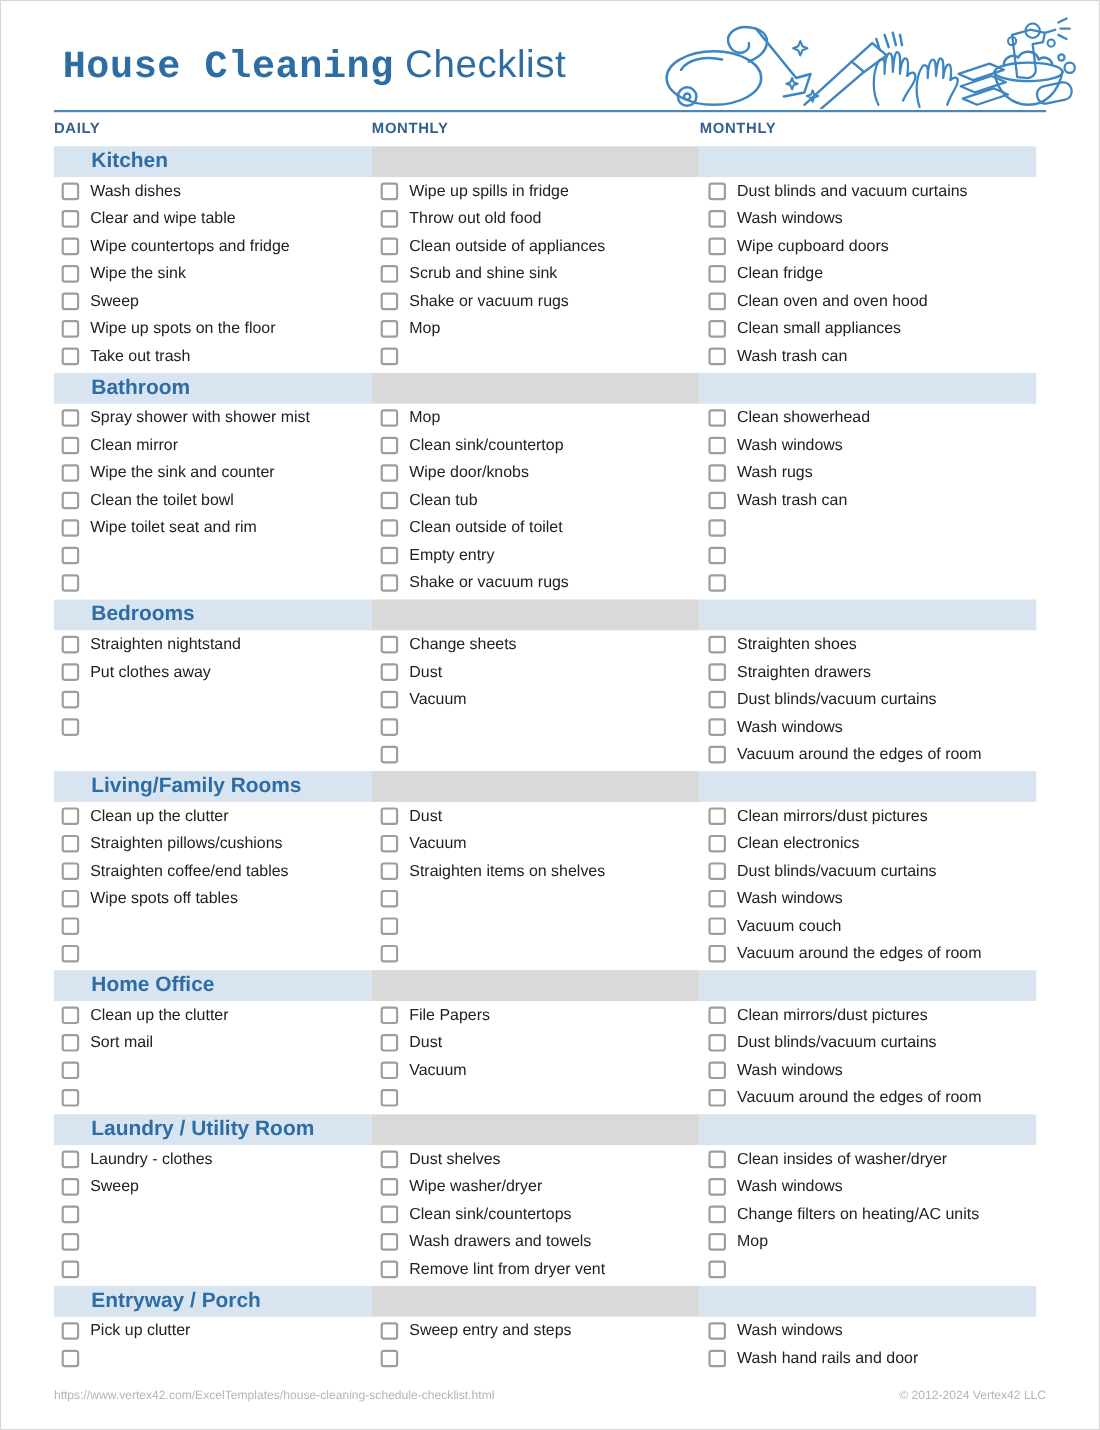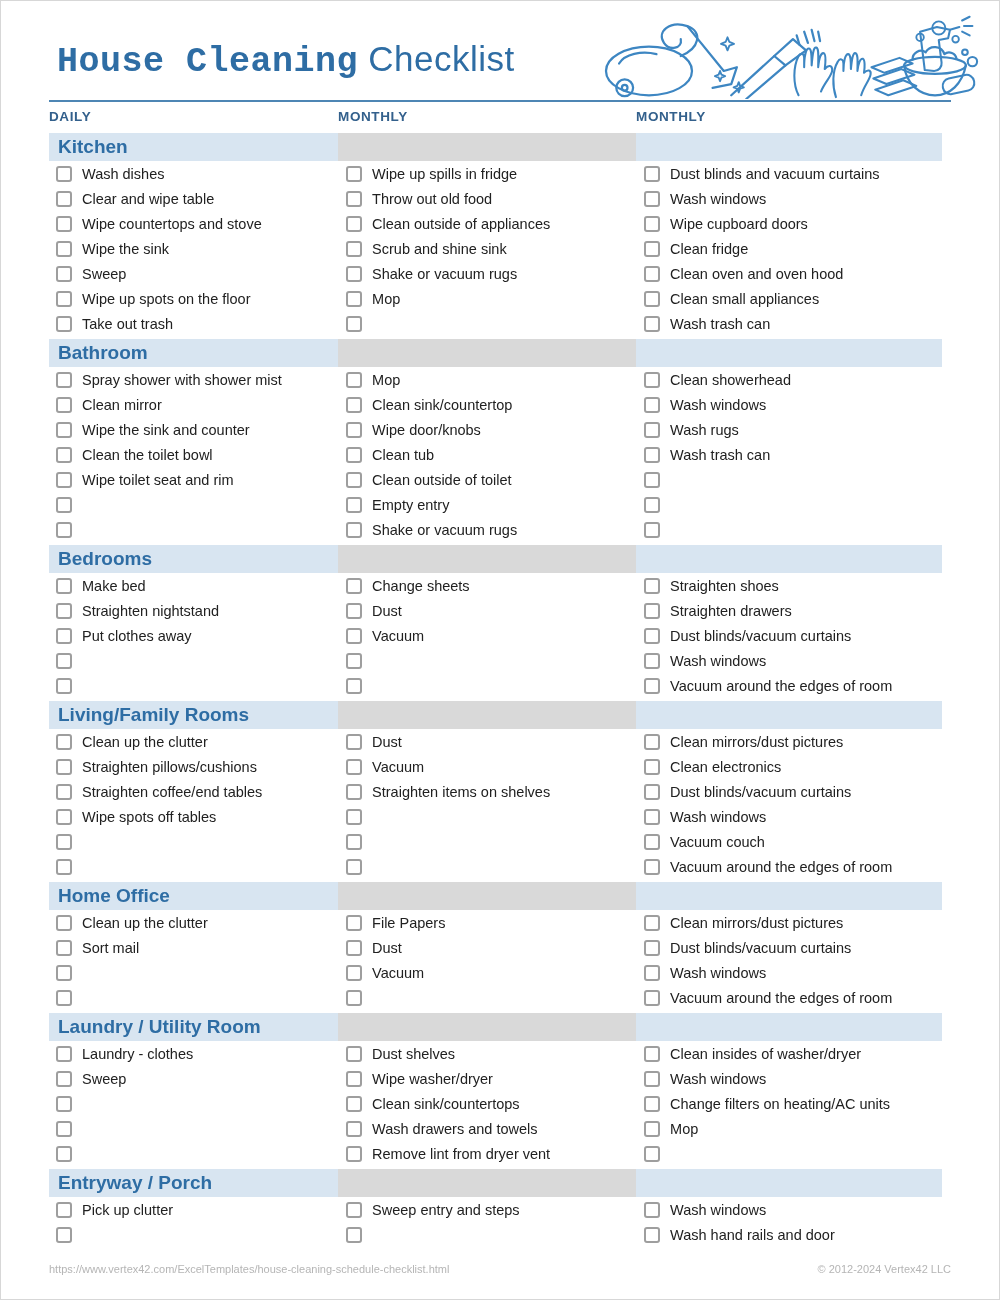--- a/index.html
+++ b/index.html
@@ -39,21 +39,21 @@
     font-weight:bold;font-size:13.5px;color:var(--colhead-blue);
     letter-spacing:.6px;text-align:left;
   }
   .w-daily{width:32.37%;}
   .w-weekly{width:33.37%;}
   .w-monthly{width:34.26%;}
   
   .sections{margin:0 0 0 48px;width:893px;}
   .section{margin-top:3px;}
   .band{display:flex;height:28px;}
-  .band-cell{height:28px;}
+  .band-cell{height:28px;padding-left:25px;}
   .band-cell.daily{background:var(--band-blue);}
   .band-cell.weekly{background:var(--band-gray);}
   .band-cell.monthly{background:var(--band-blue);}
   .section-title{
     font-weight:bold;font-size:19px;line-height:28px;color:var(--accent-blue);
     padding-left:9px;white-space:nowrap;
   }
   .section-body{display:flex;}
   .col{display:flex;flex-direction:column;}
   .row{height:25px;display:flex;align-items:center;padding-left:7px;}
@@ -161,21 +161,21 @@
             <div class="row">
               <span class="cb"></span>
               <span class="lbl">Wash dishes</span>
             </div>
             <div class="row">
               <span class="cb"></span>
               <span class="lbl">Clear and wipe table</span>
             </div>
             <div class="row">
               <span class="cb"></span>
-              <span class="lbl">Wipe countertops and stove</span>
+              <span class="lbl">Wipe countertops and fridge</span>
             </div>
             <div class="row">
               <span class="cb"></span>
               <span class="lbl">Wipe the sink</span>
             </div>
             <div class="row">
               <span class="cb"></span>
               <span class="lbl">Sweep</span>
             </div>
             <div class="row">
@@ -349,24 +349,20 @@
           <div class="band-cell daily w-daily">
             <div class="section-title">Bedrooms</div>
           </div>
           <div class="band-cell weekly w-weekly"></div>
           <div class="band-cell monthly w-monthly"></div>
         </div>
         <div class="section-body">
           <div class="col daily w-daily">
             <div class="row">
               <span class="cb"></span>
-              <span class="lbl">Make bed</span>
-            </div>
-            <div class="row">
-              <span class="cb"></span>
               <span class="lbl">Straighten nightstand</span>
             </div>
             <div class="row">
               <span class="cb"></span>
               <span class="lbl">Put clothes away</span>
             </div>
             <div class="row">
               <span class="cb"></span>
             </div>
             <div class="row">

